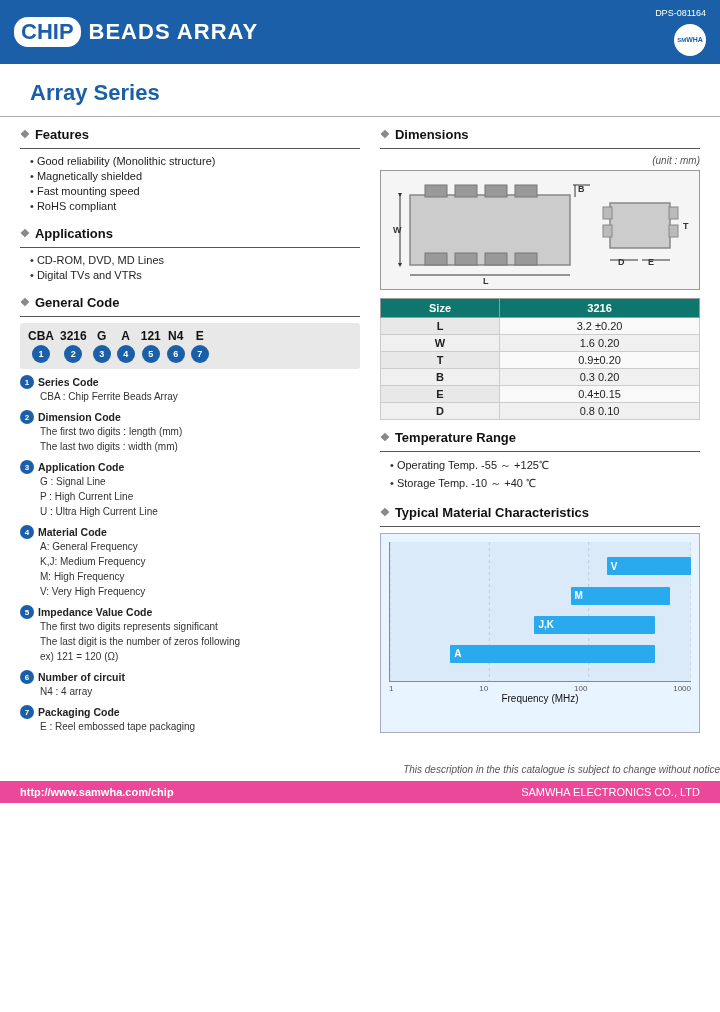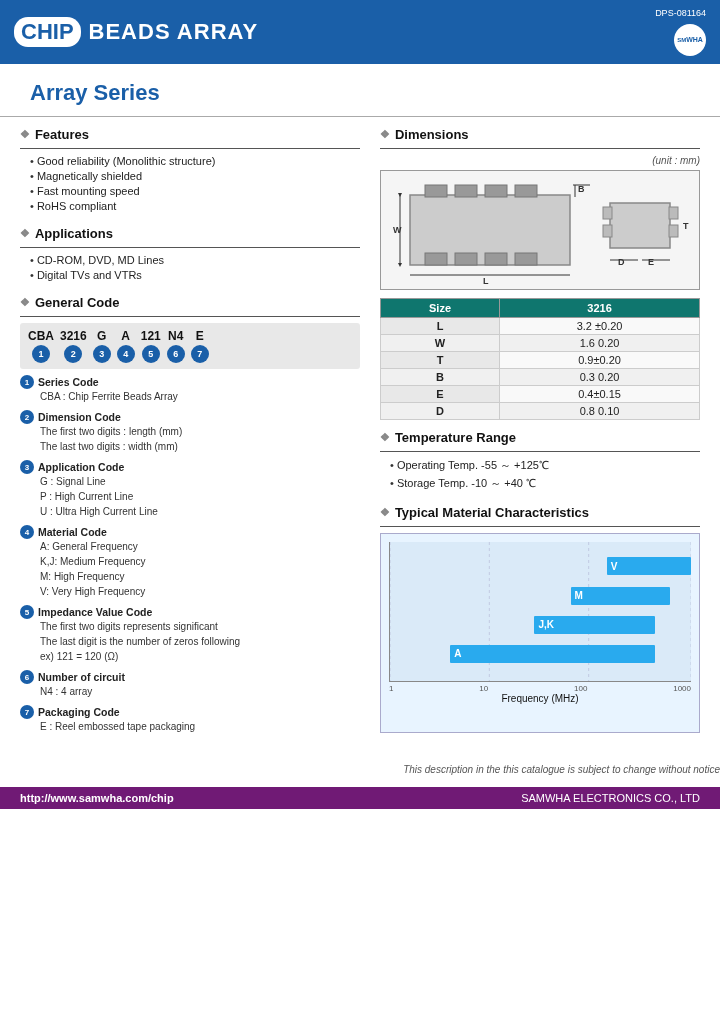--- a/index.html
+++ b/index.html
@@ -298,26 +298,25 @@
     
     .footer-note {
       text-align: right;
       font-style: italic;
       font-size: 10px;
       color: #555;
       margin-top: 16px;
       padding: 6px 0 6px 16px;
     }
     .footer-bar {
-      background: #701a75;
+      background: #ec4899;
       display: flex;
       justify-content: space-between;
       align-items: center;
       padding: 5px 20px;
-      margin-top: 6px;
     }
     .footer-url {
       color: #fff;
       font-size: 11px;
       font-weight: bold;
     }
     .footer-company {
       color: #fff;
       font-size: 11px;
       font-weight: normal;

